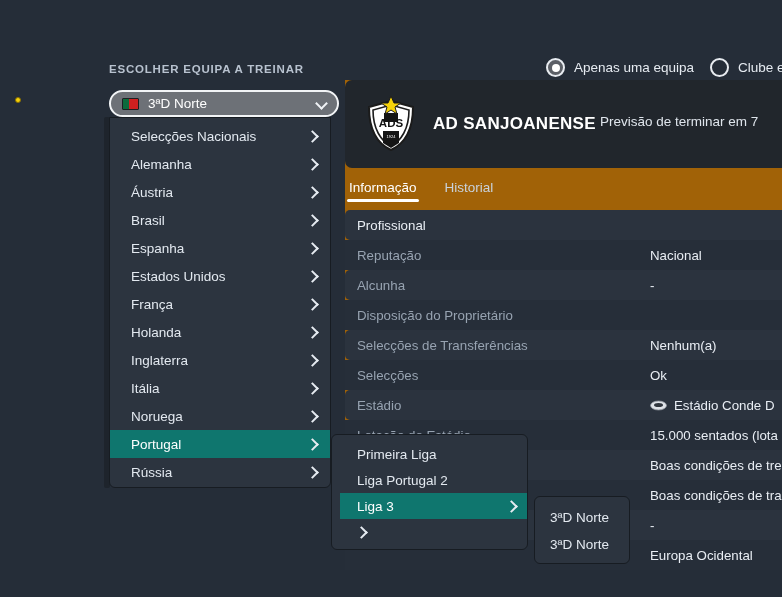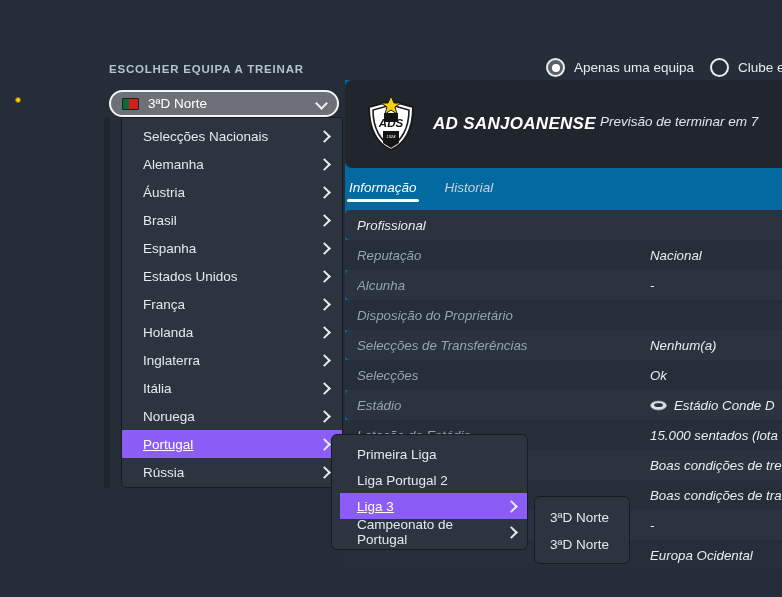--- a/index.html
+++ b/index.html
@@ -33,22 +33,21 @@
   }
   .radio-circle.sel { background: #5b5f66; border-color: #e8ecf1; }
   .radio-circle.sel::after {
     content: ""; width: 8px; height: 8px; border-radius: 50%; background: #fff;
   }
   .radio-label { font-size: 13.5px; color: #e6ebf1; }
 
   
   .right-panel {
     position: absolute; left: 345px; top: 80px; width: 437px; height: 478px;
-    background: #0369a1;
-    font-style: italic;
+    background: #a16207;
   }
   .club-header {
     position: absolute; left: 0px; top: 0px; width: 437px; height: 88px;
     background: #21262c; border-radius: 7px 0 0 7px;
     display: flex; align-items: center; padding-left: 21px; gap: 17px;
   }
   .crest { width: 50px; height: 56px; flex: none; position: relative; }
   .club-texts { display: flex; flex-direction: row; gap: 4px; }
   .club-name { font-size: 17px; font-weight: bold; color: #ffffff; letter-spacing: .3px; }
   .club-sub  { font-size: 13.5px; color: #dfe5ec; }
@@ -103,34 +102,34 @@
   }
   .chev-down::before {
     content: ""; position: absolute; left: 1px; top: 1px;
     width: 7px; height: 7px;
     border-right: 2px solid #f0f3f6; border-bottom: 2px solid #f0f3f6;
     transform: rotate(45deg);
   }
 
   
   .menu-countries {
-    position: absolute; left: 121px; top: 117px; width: 222px; height: 371px;
+    position: absolute; left: 109px; top: 117px; width: 222px; height: 371px;
     background: #2c343f; border: 1px solid #171c22; border-radius: 0 0 6px 6px;
     padding-top: 4px;
   }
   .menu-strip {
     position: absolute; left: 104px; top: 117px; width: 6px; height: 371px;
     background: #1e242c; border-radius: 2px;
   }
   .menu-item {
     height: 28px; display: flex; align-items: center;
     padding: 0 12px 0 21px; font-size: 13.5px; color: #e3e9f0;
     justify-content: space-between;
   }
-  .menu-item.hl { background: #8b5cf6; color: #ffffff; text-decoration: underline; }
+  .menu-item.hl { background: #0f766e; color: #ffffff; }
   .chev-right { width: 10px; height: 12px; position: relative; flex: none; }
   .chev-right::before {
     content: ""; position: absolute; left: 0px; top: 2px;
     width: 7px; height: 7px;
     border-right: 2px solid #e6ebf1; border-top: 2px solid #e6ebf1;
     transform: rotate(45deg);
   }
 
   
   .menu-leagues {
@@ -320,21 +319,20 @@
       <span>Primeira Liga</span>
     </div>
     <div class="menu-item">
       <span>Liga Portugal 2</span>
     </div>
     <div class="menu-item hl">
       <span>Liga 3</span>
       <span class="chev-right"></span>
     </div>
     <div class="menu-item">
-      <span>Campeonato de Portugal</span>
       <span class="chev-right"></span>
     </div>
   </div>
 
   <div class="menu-divisions">
     <div class="menu-item">
       <span>3ªD Norte</span>
     </div>
     <div class="menu-item">
       <span>3ªD Norte</span>

